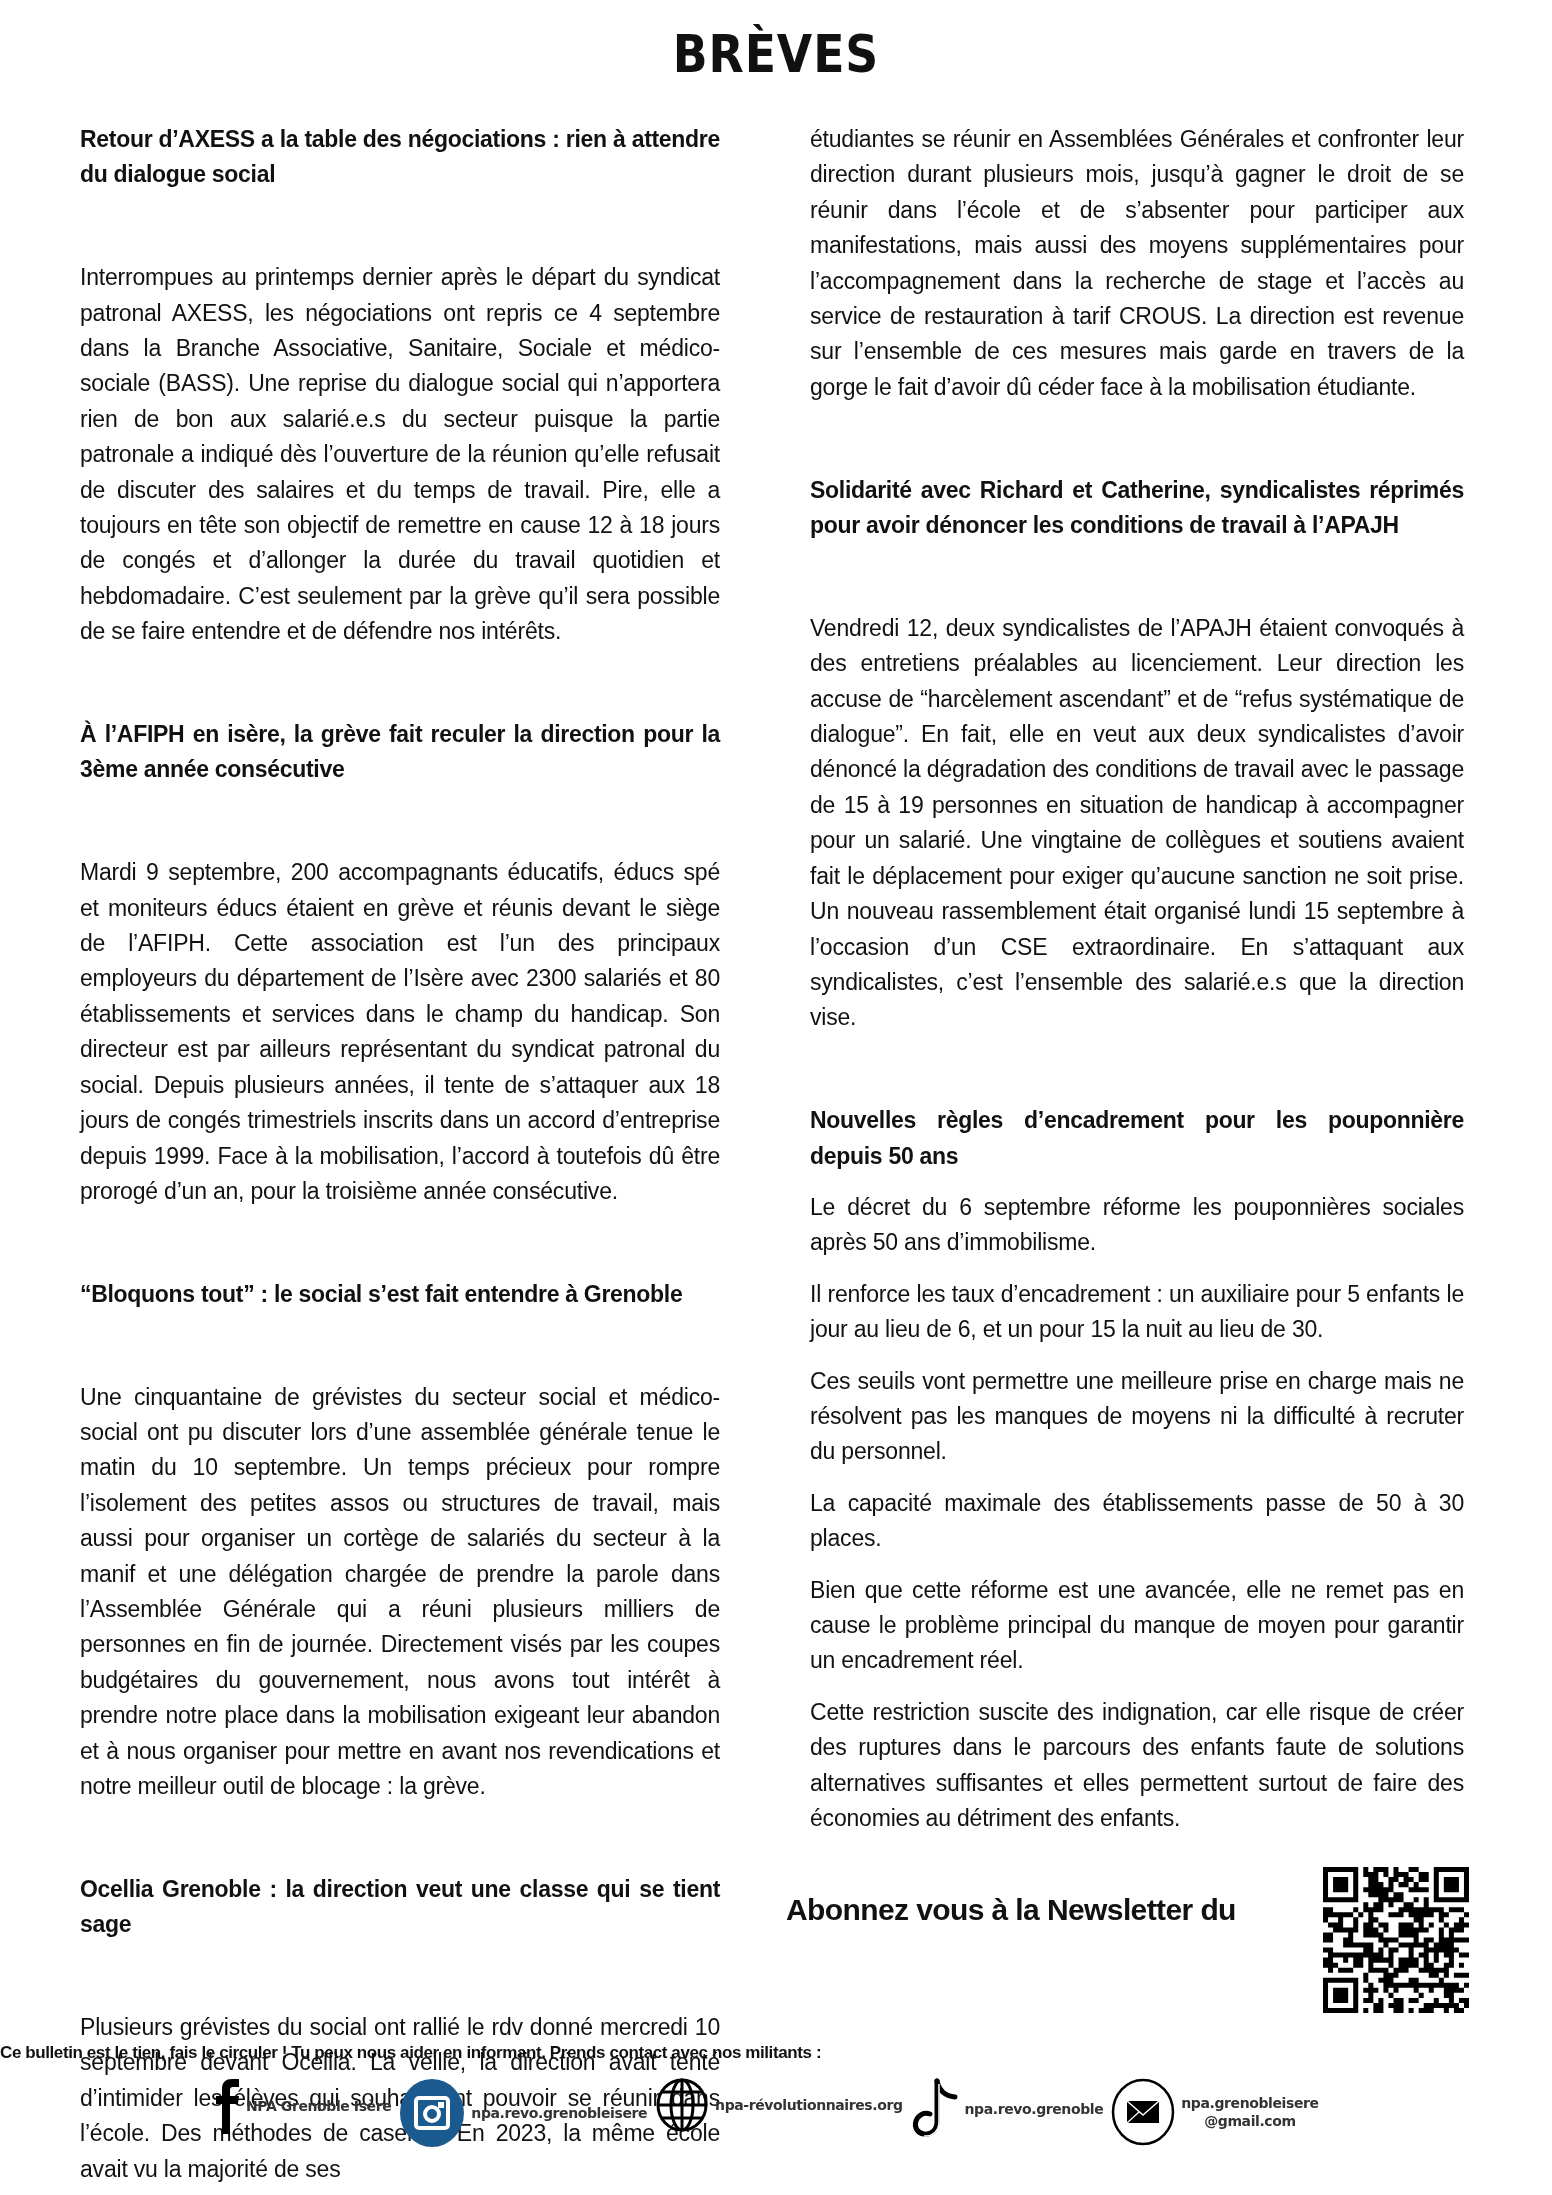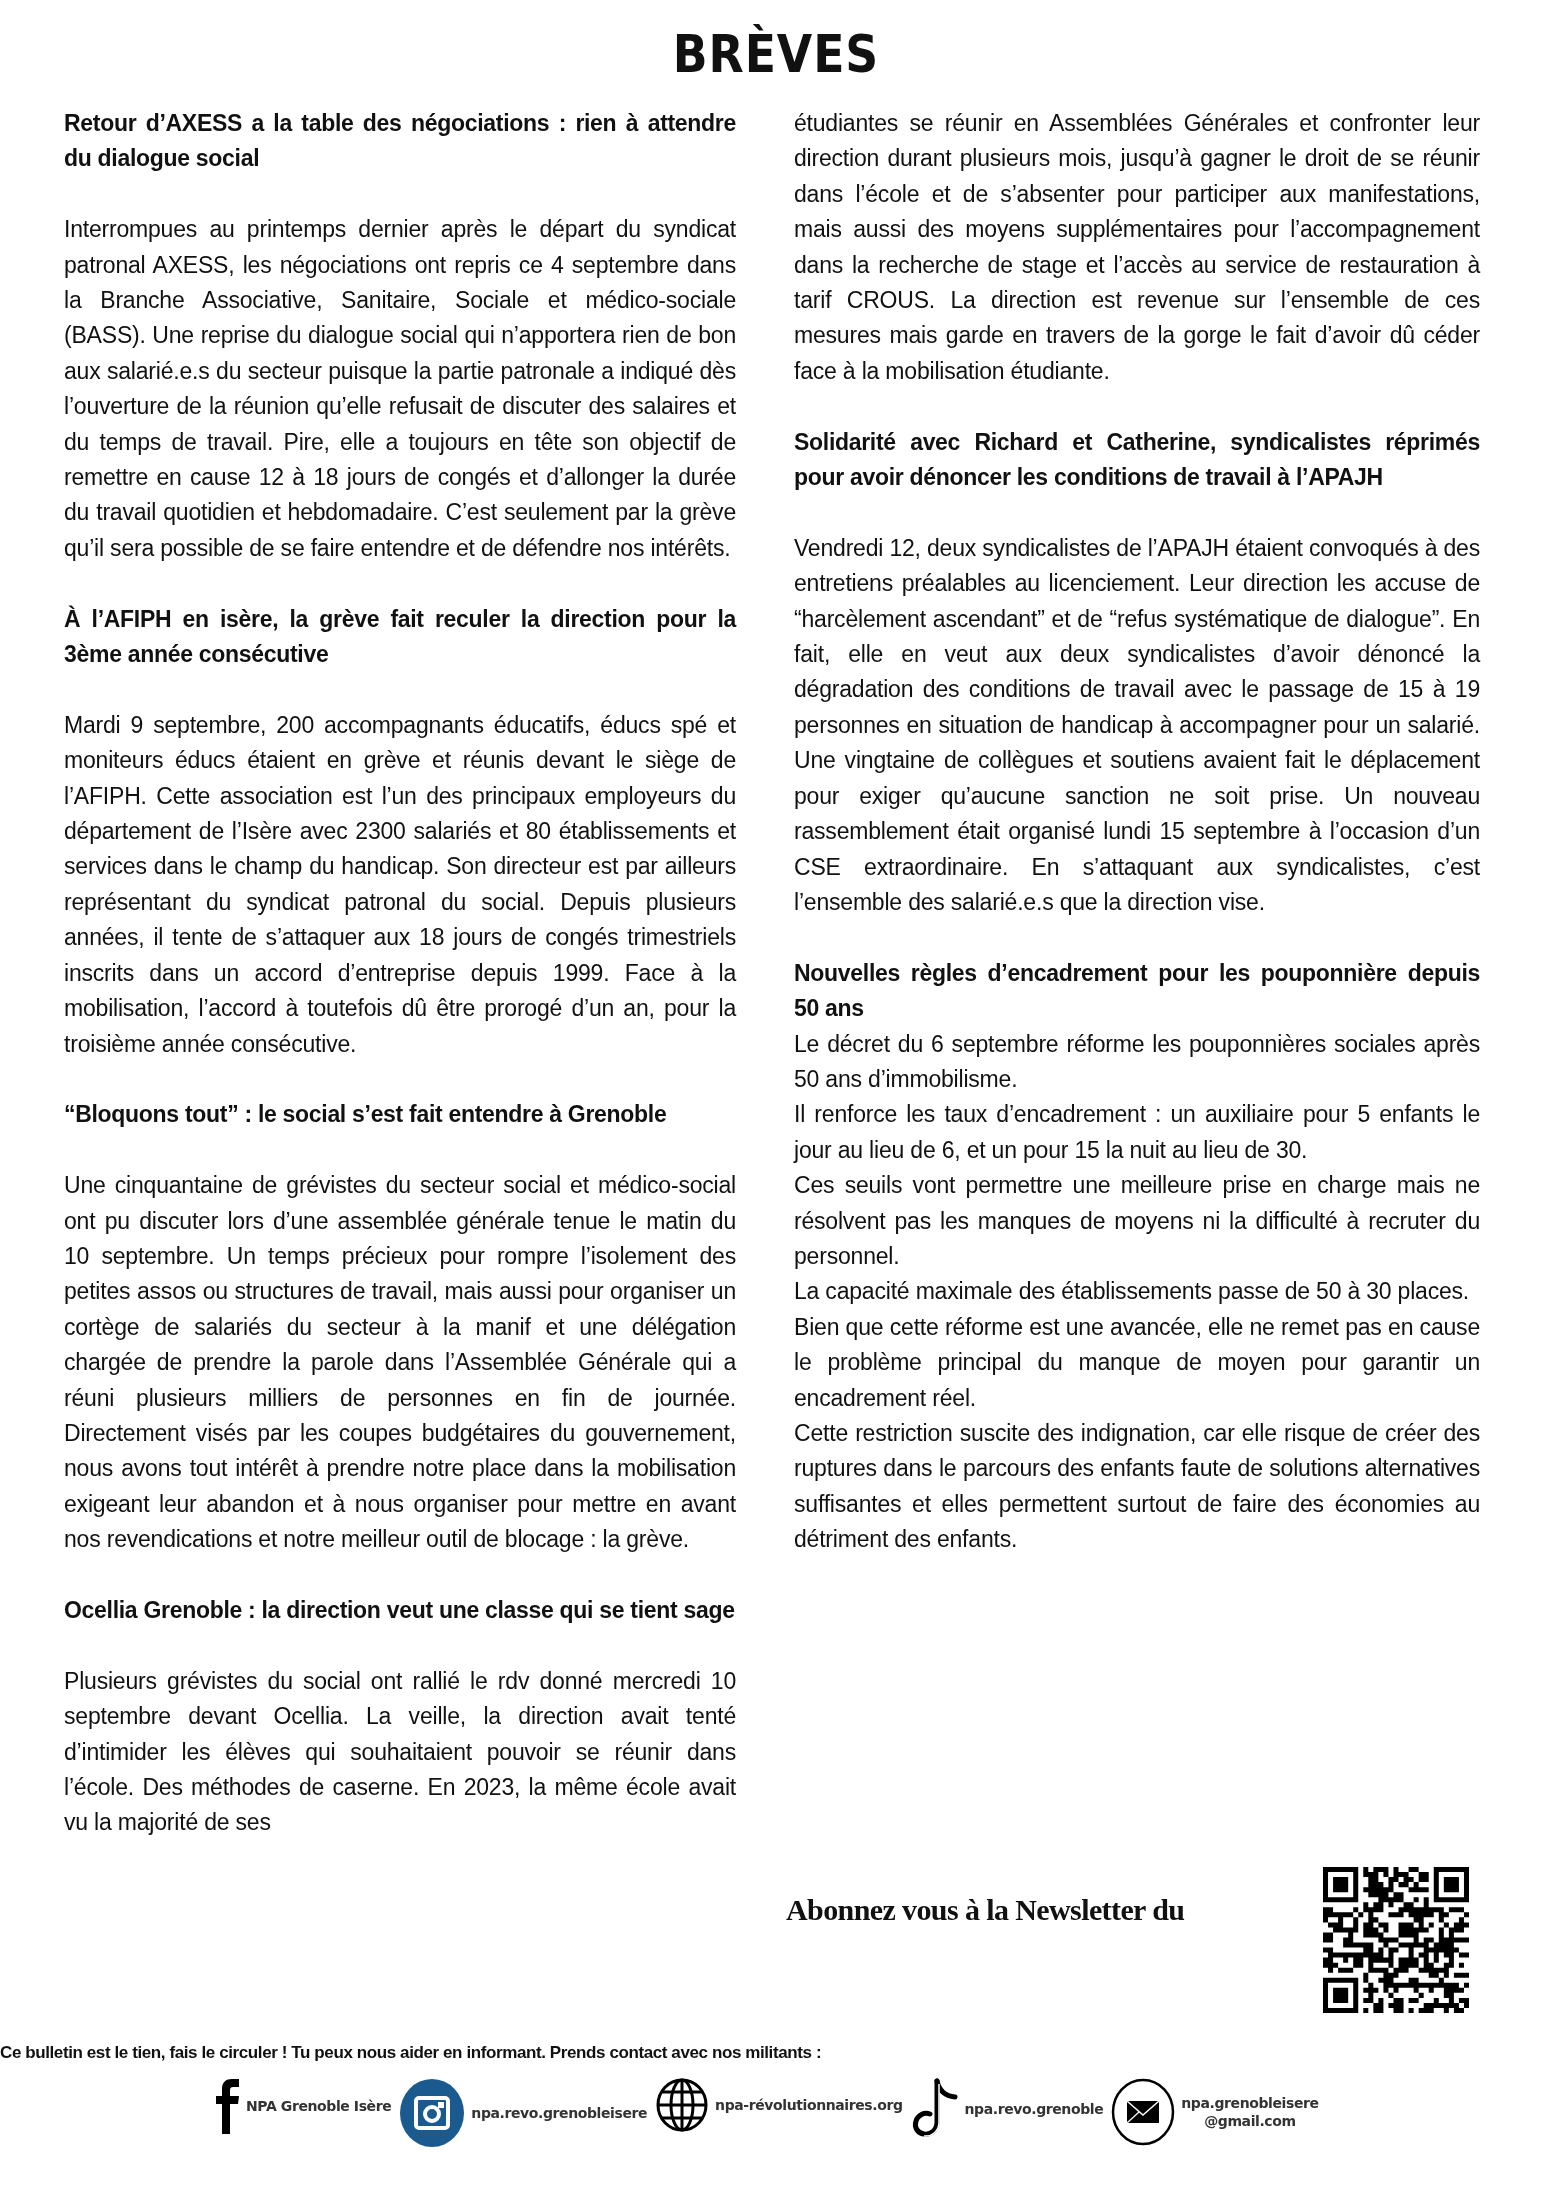--- a/index.html
+++ b/index.html
@@ -4,26 +4,26 @@
 <style>
   html, body { margin: 0; padding: 0; background: #ffffff; }
   body { width: 1552px; height: 2195px; position: relative; overflow: hidden;
          font-family: "Liberation Sans", "DejaVu Sans", sans-serif; color: #111; }
   .title { position: absolute; top: 22px; left: 0; width: 1552px; text-align: center;
            font-family: "DejaVu Sans", sans-serif; font-weight: bold; font-size: 52px;
            letter-spacing: 1px; line-height: 64px; transform: scaleX(0.88); }
   .col { position: absolute; top: 106px; }
   .col-left { left: 64px; width: 672px; }
   .col-right { left: 794px; width: 686px; }
-  .col p, .col h2 { margin: 0; font-size: 23px; line-height: 35.4px; text-align: justify; }
+  .col p, .col h2 { margin: 16px; font-size: 23px; line-height: 35.4px; text-align: justify; }
   .col h2 { font-weight: bold; font-size: 23px; letter-spacing: -0.3px; }
   .col p { letter-spacing: -0.2px; }
   .gap { height: 35.4px; }
   .newsletter { position: absolute; left: 786px; top: 1886px; width: 520px;
-                font-weight: bold; font-size: 30px; line-height: 48px; letter-spacing: -0.6px; font-family: Liberation Serif, serif; }
+                font-weight: bold; font-size: 30px; line-height: 48px; letter-spacing: -0.6px; }
   .qr { position: absolute; left: 1323px; top: 1867px; width: 146px; height: 146px; }
   .footer-text { position: absolute; top: 2040px; left: 0; width: 1552px; text-align: left;
                  font-weight: bold; font-size: 17px; line-height: 26px; letter-spacing: -0.4px; }
   .contacts { position: absolute; top: 2078px; left: 214px; height: 82px; display: flex; align-items: flex-start; }
   .contact { display: flex; align-items: center; margin-right: 8px; }
   .contact .label { font-family: "DejaVu Sans", sans-serif; font-weight: bold; font-size: 14px;
                     color: #333; letter-spacing: -0.4px; line-height: 18px; text-align: center; }
   .ico { display: inline-block; margin-right: 6px; }
 </style>
 </head>

